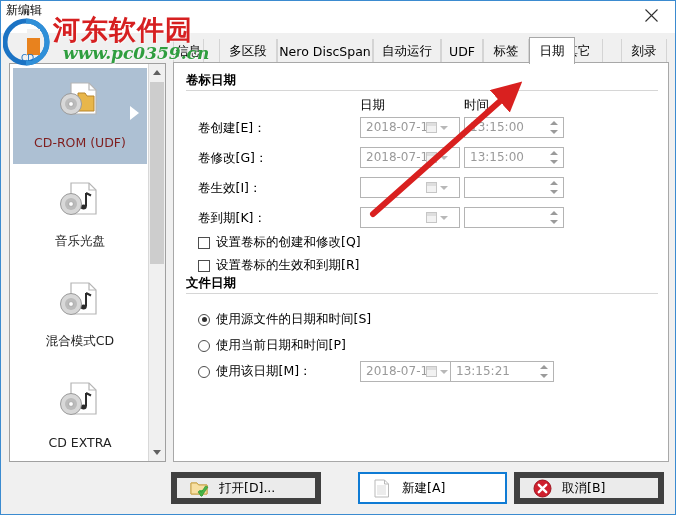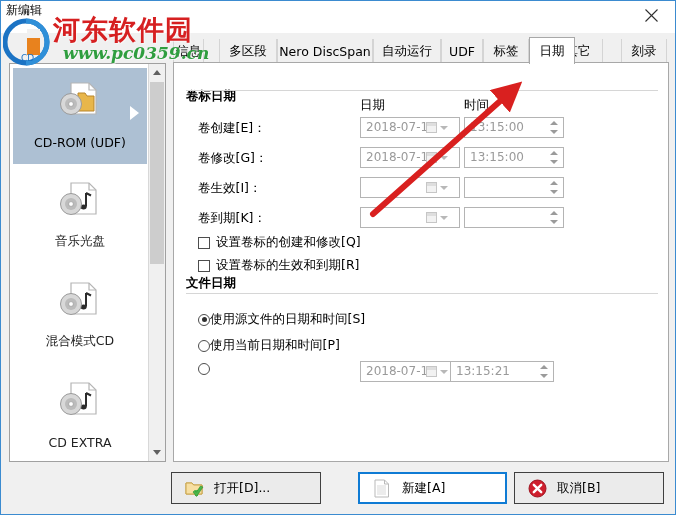--- a/index.html
+++ b/index.html
@@ -123,21 +123,21 @@
   .disc-label {
     position: absolute;
     left: 0; right: 0;
     bottom: 14px;
     text-align: center;
     font-size: 12.5px;
     color: #222;
     white-space: nowrap;
   }
   .disc-item.selected .disc-label {
-    color: #000000;
+    color: #7f1d1d;
   }
   .disc-arrow {
     position: absolute;
     right: 8px;
     top: 38px;
     width: 0; height: 0;
     border-left: 9px solid #ffffff;
     border-top: 7px solid transparent;
     border-bottom: 7px solid transparent;
   }
@@ -326,20 +326,21 @@
     flex: 0 0 auto;
   }
   .chk-label {
     font-size: 12.5px;
     color: #000000;
   }
   .radio-row {
     position: absolute;
     display: flex;
     align-items: center;
+    gap: 6px;
     cursor: default;
     white-space: nowrap;
   }
   .radio {
     width: 12px; height: 12px;
     border: 1px solid #4d4d4d;
     border-radius: 50%;
     background: #ffffff;
     box-sizing: border-box;
     position: relative;
@@ -356,21 +357,21 @@
   .radio-label {
     font-size: 12.5px;
     color: #000000;
   }
 
   
   .btn {
     position: absolute;
     height: 32px;
     background: #ebebeb;
-    border: 1px solid #404040;
+    border: 6px solid #404040;
     box-sizing: border-box;
     display: flex;
     align-items: center;
     cursor: default;
   }
   .btn.default {
     background: #ffffff;
     border: 2px solid #0f7bd4;
   }
   .btn .bicon {
@@ -500,21 +501,21 @@
       </div>
       <div id="sb-thumb"></div>
       <div class="sb-btn" id="sb-down">
         <span class="sb-chev down"></span>
       </div>
     </div>
   </div>
 
   <div id="content">
 
-    <div class="group-title" style="left:12px; top:25px;">卷标日期</div>
+    <div class="group-title" style="left:12px; top:9px;">卷标日期</div>
     <div class="group-rule" style="left:12px; top:27px; width:472px;"></div>
 
     <div class="col-head" style="left:186px; top:34px;">日期</div>
     <div class="col-head" style="left:290px; top:34px;">时间</div>
 
     <div id="vol-rows">
         <div class="field-label" style="left: 24px; top: 57px;">卷创建[E]：</div>
         <div class="dtbox" style="left: 186px; top: 54px; width: 100px;">
           <span class="val">2018-07-10</span>
           <span class="cal-btn">
@@ -593,20 +594,21 @@
         <div class="radio-row" style="left: 24px; top: 248px;">
           <span class="radio checked"></span>
           <span class="radio-label">使用源文件的日期和时间[S]</span>
         </div>
         <div class="radio-row" style="left: 24px; top: 274px;">
           <span class="radio"></span>
           <span class="radio-label">使用当前日期和时间[P]</span>
         </div>
         <div class="radio-row" style="left: 24px; top: 300px;">
           <span class="radio"></span>
+          <span class="radio-label">使用该日期[M]：</span>
         </div>
       </div>
 
     <div class="dtbox" style="left:186px; top:298px; width:100px;">
       <span class="val">2018-07-10</span>
       <span class="cal-btn">
         <span class="cal-glyph"></span>
         <span class="cal-caret"></span>
       </span>
     </div>

